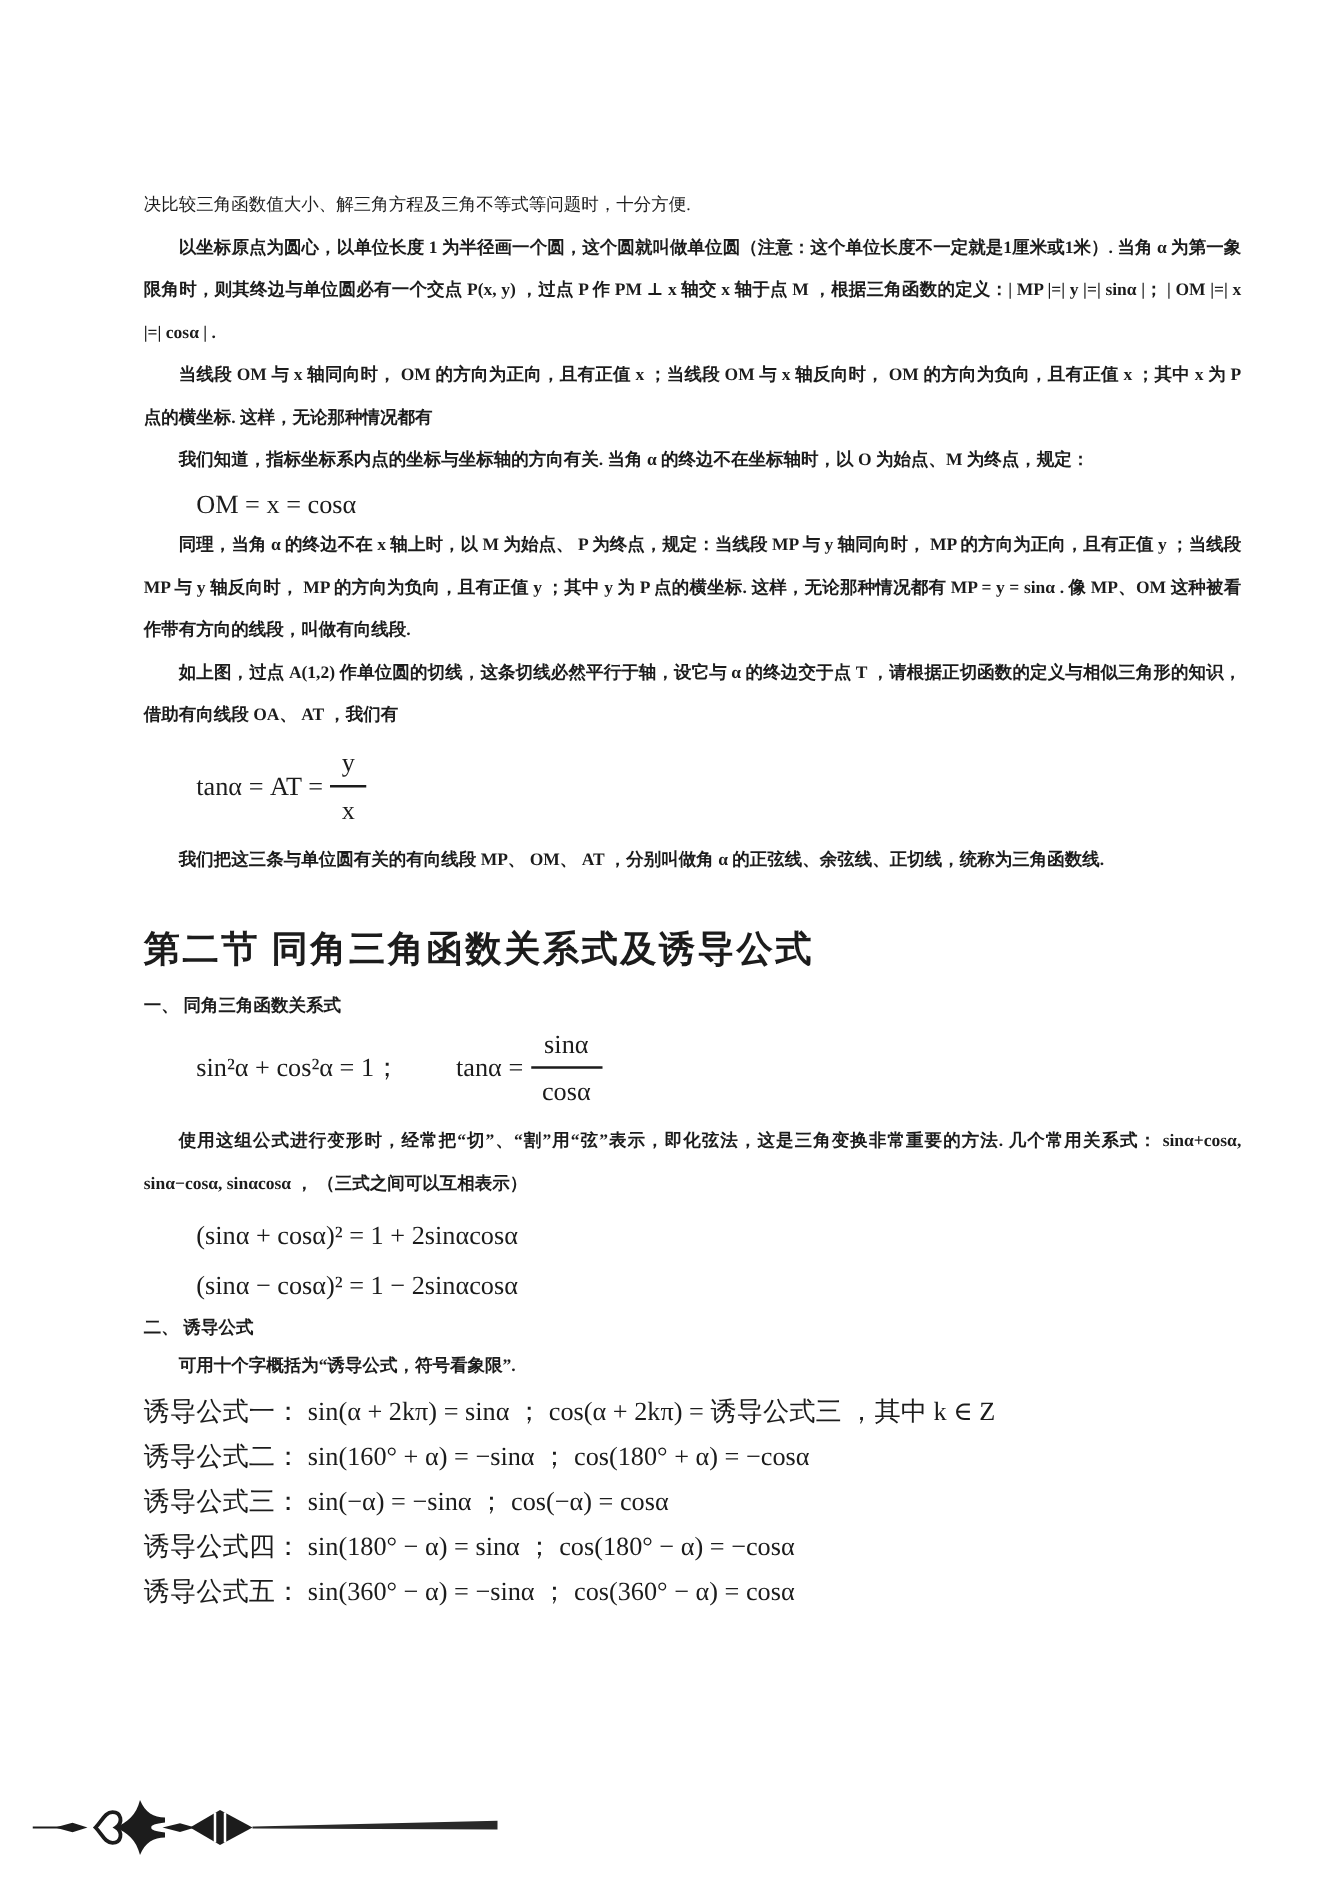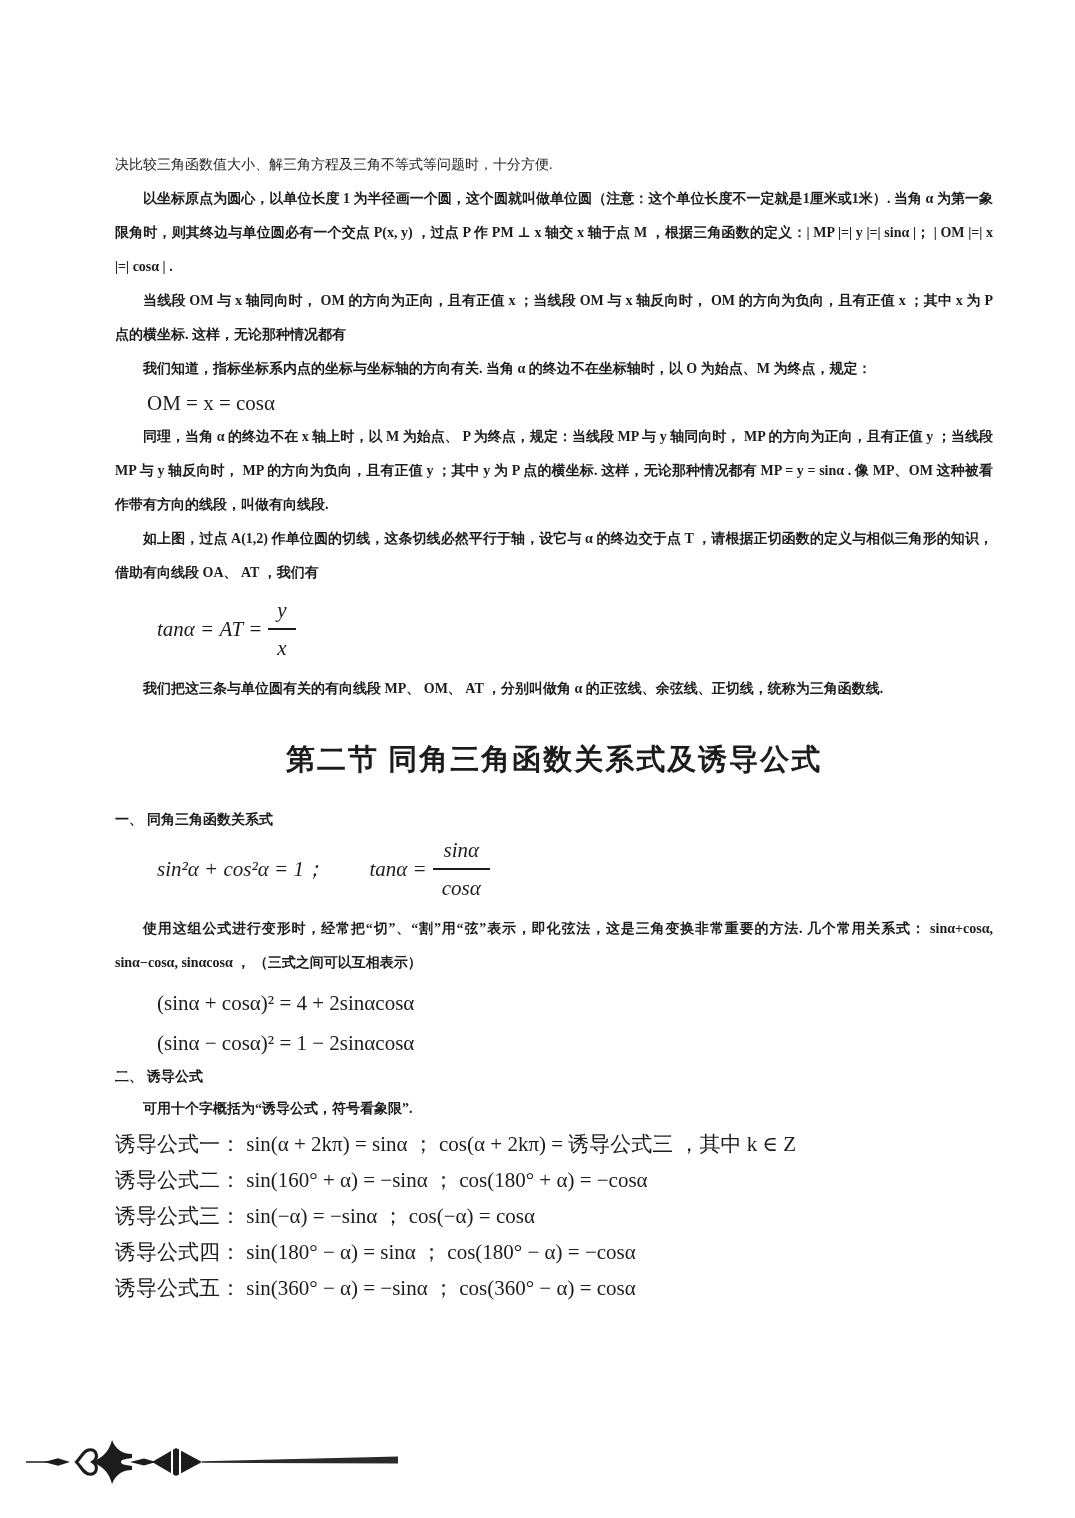--- a/index.html
+++ b/index.html
@@ -5,28 +5,28 @@
   html,body{margin:0;padding:0;}
   body{
     width:1075px;height:1518px;position:relative;background:#ffffff;
     font-family:"Liberation Serif","DejaVu Serif",serif;color:#1c1c1c;
     overflow:hidden;
   }
   .content{position:absolute;left:115px;top:148px;width:878px;}
   p.body{font-size:14px;line-height:34px;margin:0;text-align:justify;}
   p.ind{text-indent:2em;font-weight:bold;}
   .formula{font-size:21px;line-height:34px;margin:0;}
-  .ml{margin-left:32px;}
-  .fblock{margin:5px 0 5px 42px;font-size:21px;line-height:30px;font-style:italic;}
+  .ml{margin-left:42px;}
+  .fblock{margin:5px 0 5px 42px;font-size:21px;line-height:30px;}
   .frac{display:inline-block;vertical-align:middle;text-align:center;margin:0 2px 4px 6px;}
   .frac .fnum{display:block;padding:0 9px 3px;border-bottom:2px solid #1c1c1c;}
   .frac .fden{display:block;padding:3px 9px 0;}
   .section-title{
-    text-align:center;font-size:29px;font-weight:bold;letter-spacing:2px;
-    margin:34px 0 31px 0;font-family:"Liberation Serif","DejaVu Serif",serif;
+    text-align:left;font-size:29px;font-weight:bold;letter-spacing:2px;
+    margin:34px 0 16px 0;font-family:"Liberation Serif","DejaVu Serif",serif;
   }
   .num-heading{
     font-family:"Liberation Sans","DejaVu Sans",sans-serif;
     font-size:14px;font-weight:bold;margin:8px 0 6px 0;
   }
   .sq{margin:6px 0 6px 42px;}
   .induction p{margin:1px 0;line-height:35px;}
   .footer-ornament{position:absolute;left:26px;top:1438px;}
 </style>
 </head>
@@ -55,21 +55,21 @@
   <div class="num-heading">一、 同角三角函数关系式</div>
 
   <div class="fblock">
     <span>sin²α + cos²α = 1；</span>
     <span style="display:inline-block;width:34px;"></span>
     <span>tanα =</span><span class="frac"><span class="fnum">sinα</span><span class="fden">cosα</span></span>
   </div>
 
   <p class="body ind">使用这组公式进行变形时，经常把“切”、“割”用“弦”表示，即化弦法，这是三角变换非常重要的方法. 几个常用关系式： sinα+cosα, sinα−cosα, sinαcosα ， （三式之间可以互相表示）</p>
 
-  <p class="formula ml sq">(sinα + cosα)² = 4 + 2sinαcosα</p>
+  <p class="formula ml sq">(sinα + cosα)² = 1 + 2sinαcosα</p>
   <p class="formula ml sq">(sinα − cosα)² = 1 − 2sinαcosα</p>
 
   <div class="num-heading">二、 诱导公式</div>
 
   <p class="body ind">可用十个字概括为“诱导公式，符号看象限”.</p>
 
   <div class="induction">
     <p class="formula ml">诱导公式一： sin(α + 2kπ) = sinα ；  cos(α + 2kπ) = 诱导公式三 ，其中 k ∈ Z</p>
     <p class="formula ml">诱导公式二： sin(160° + α) = −sinα ；  cos(180° + α) = −cosα</p>
     <p class="formula ml">诱导公式三： sin(−α) = −sinα ；  cos(−α) = cosα</p>

